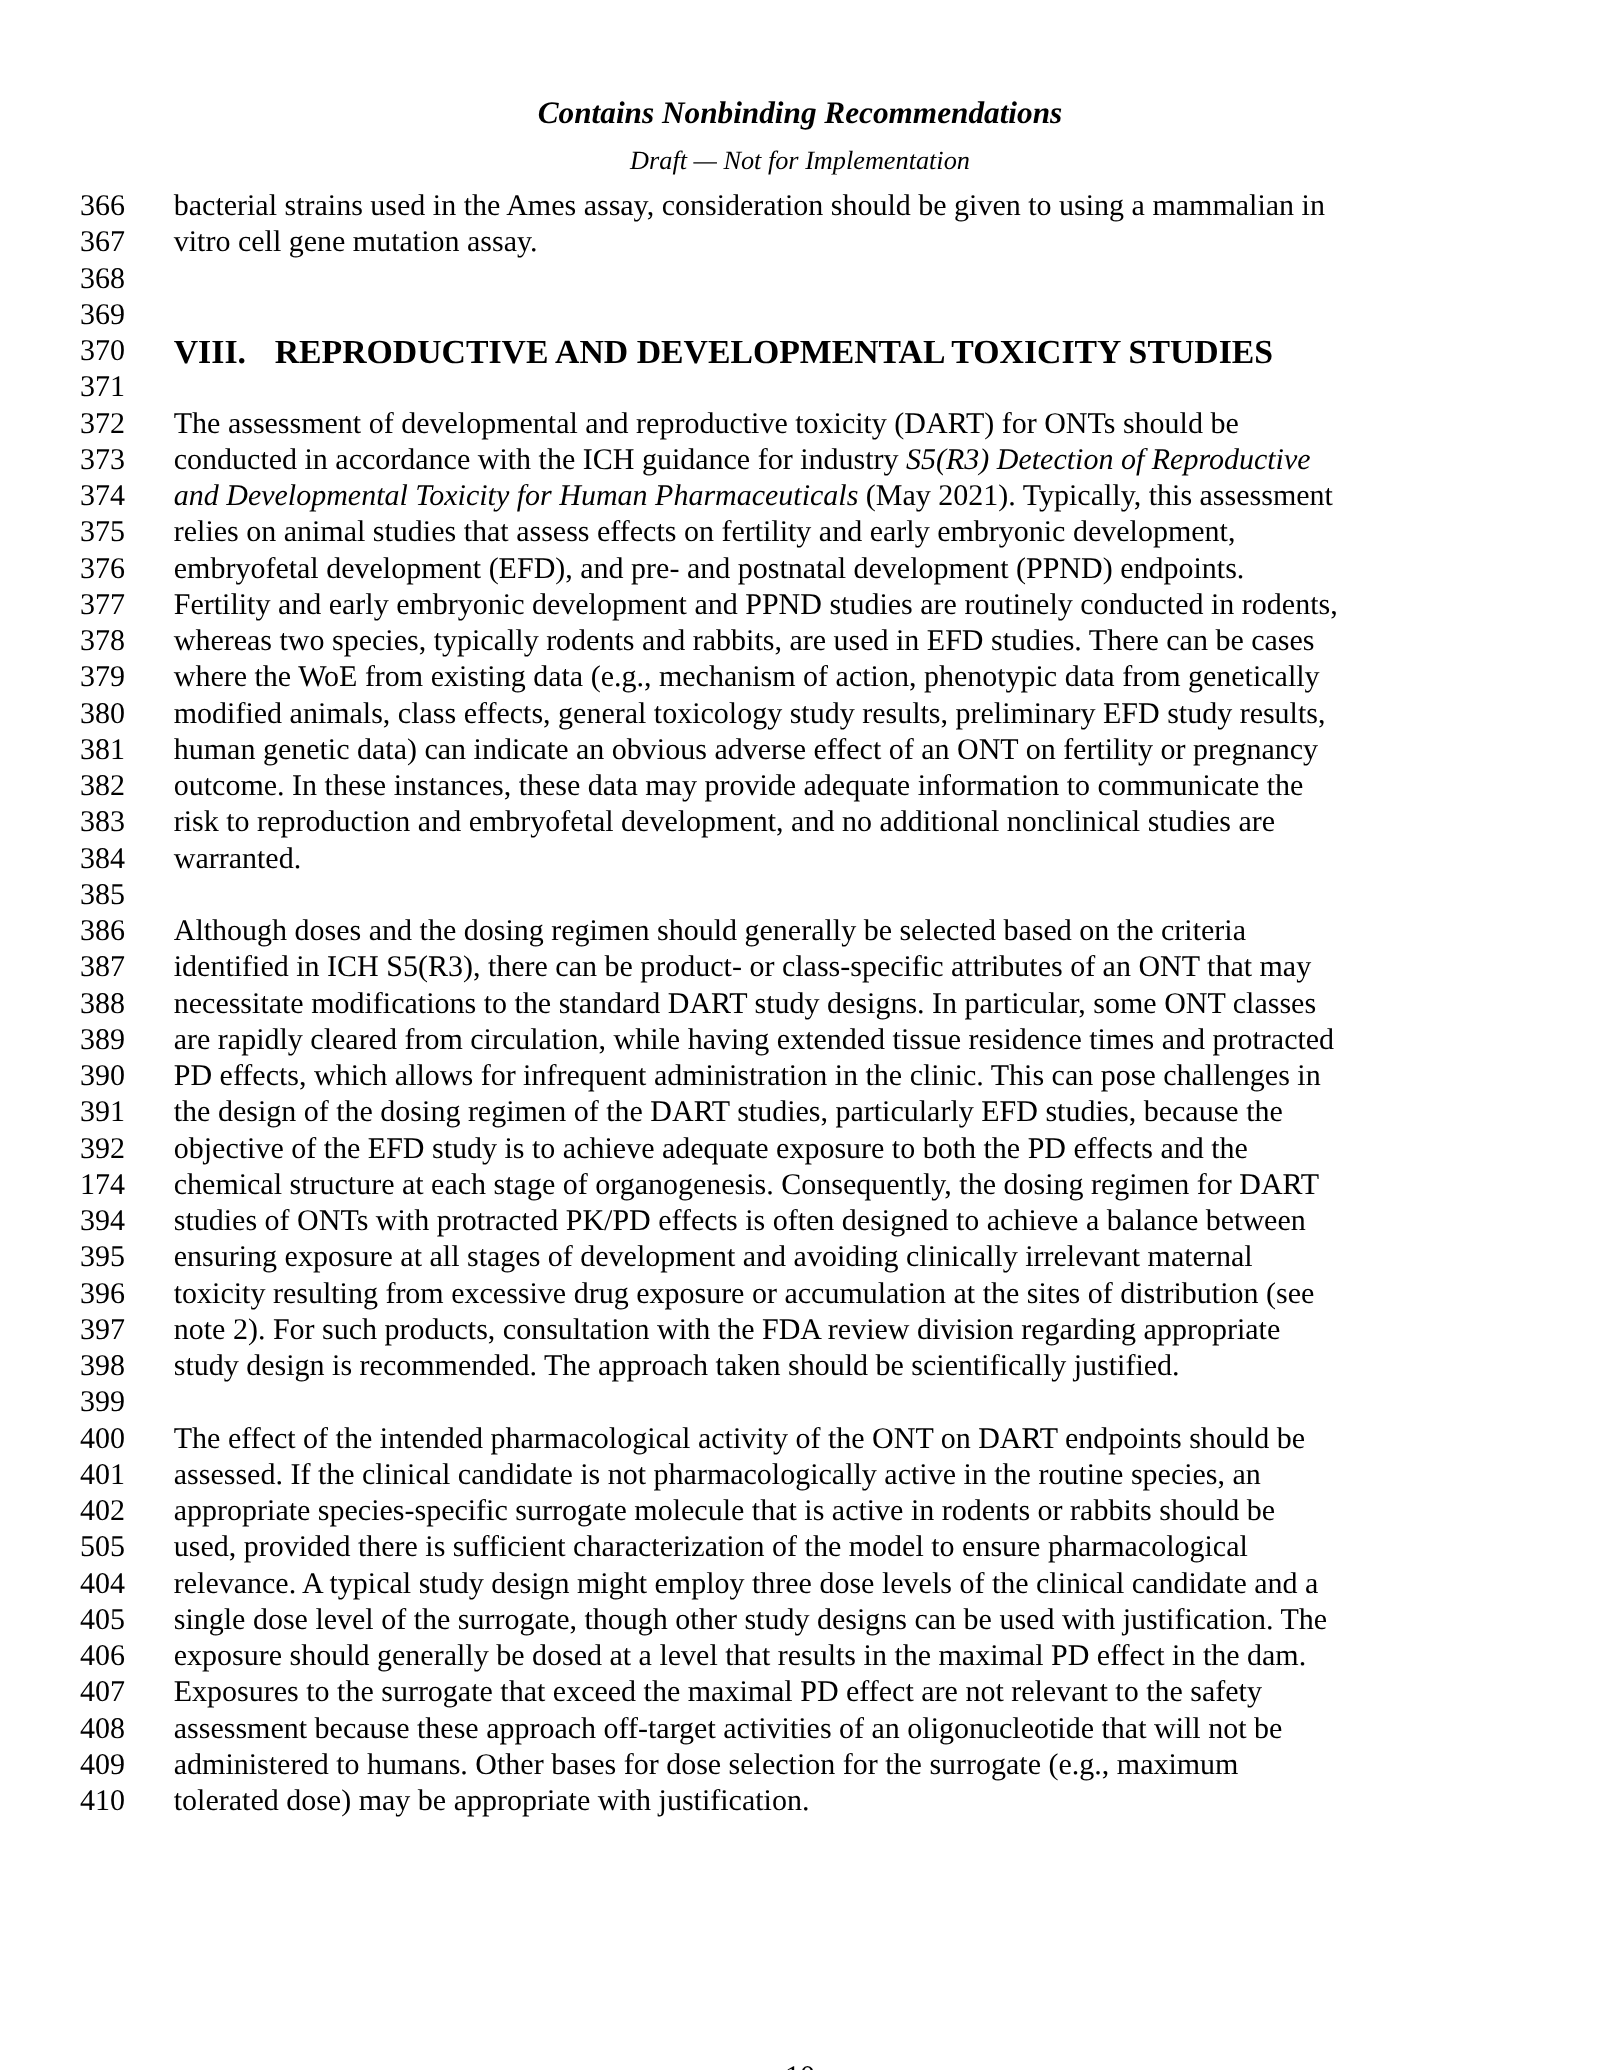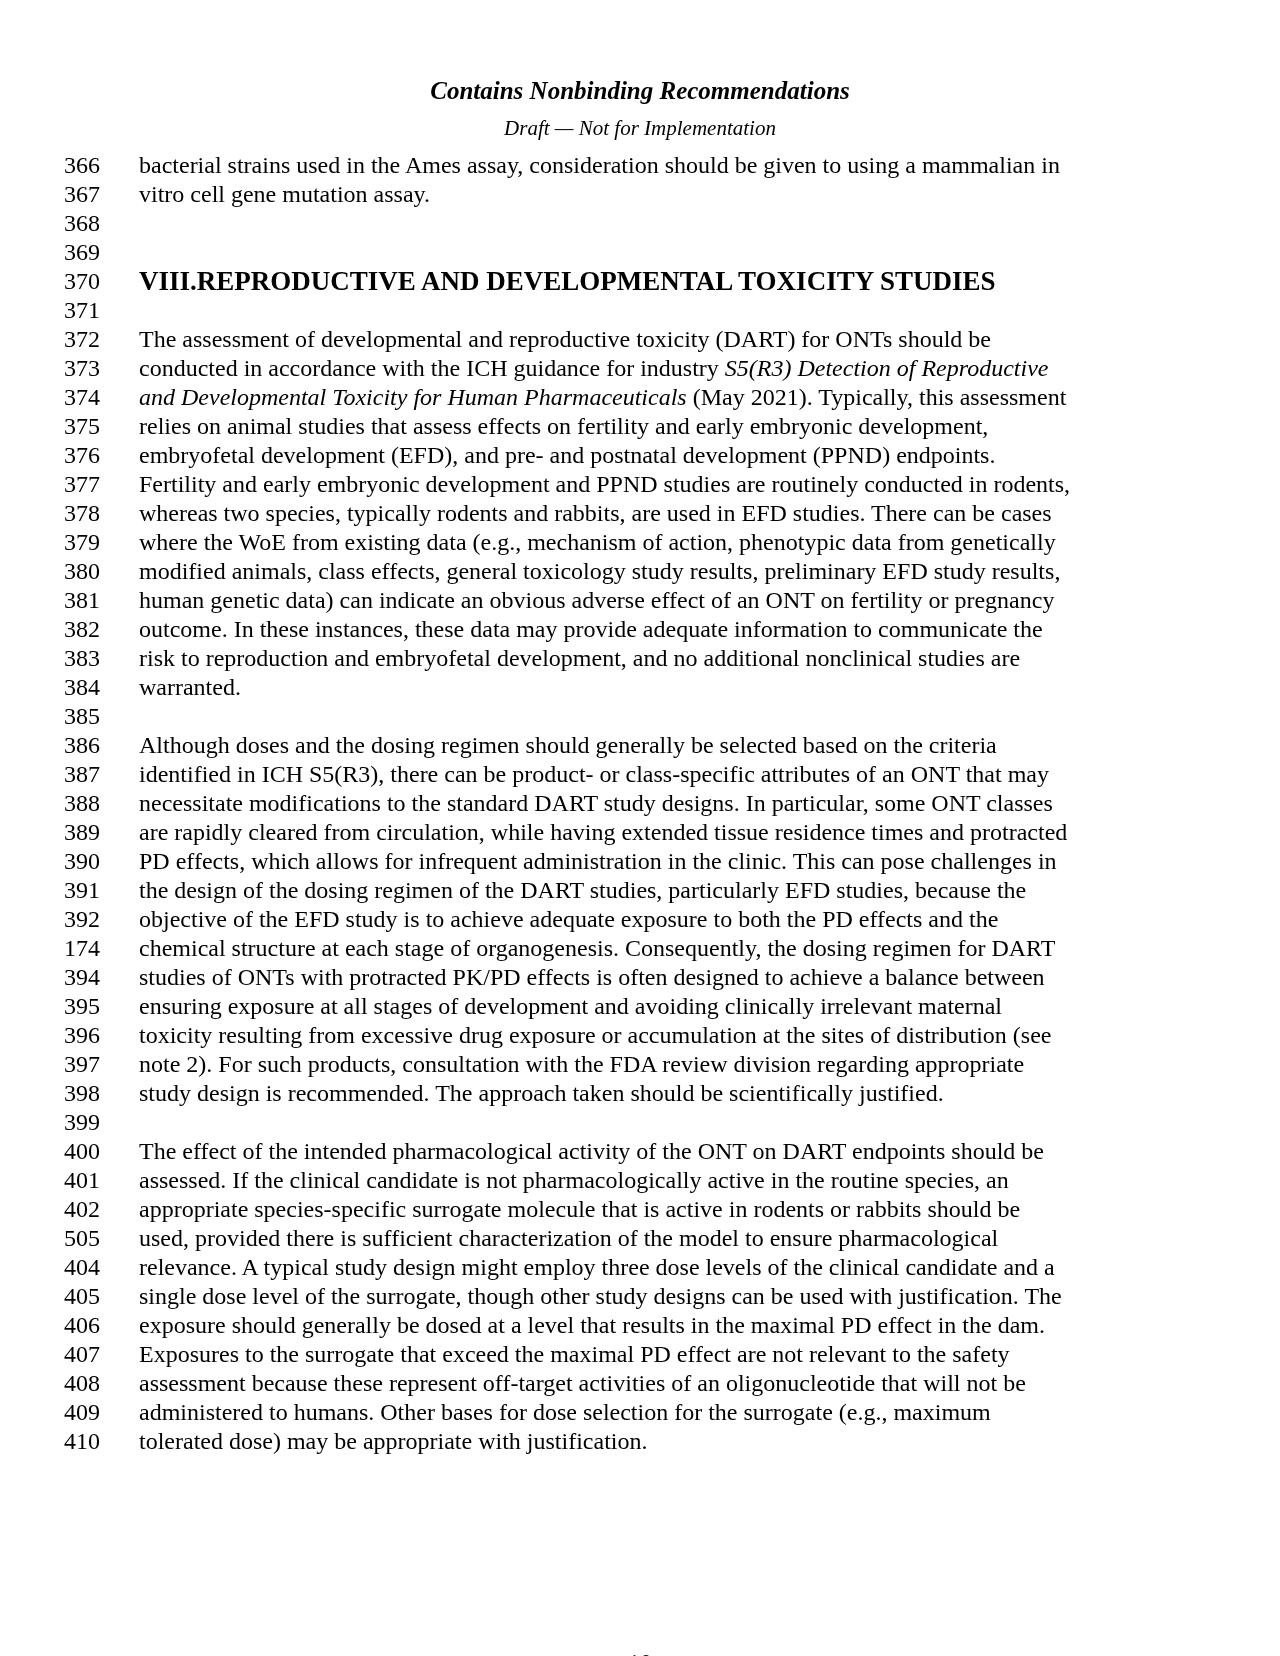--- a/index.html
+++ b/index.html
@@ -56,21 +56,21 @@
     flex: 1 1 auto;
     white-space: pre;
     overflow: visible;
   }
   .line.heading .ltext {
     font-size: 27px;
     font-weight: bold;
   }
   .b { font-weight: bold; }
   .i { font-style: italic; }
-  .tab { }
+  .tab { margin-left: 23px; }
   .footer {
     position: absolute;
     top: 1648px;
     left: 0;
     width: 1280px;
     text-align: center;
     font-size: 24px;
     line-height: 29px;
   }
 </style>
@@ -248,21 +248,21 @@
       <div class="line">
         <span class="lnum">406</span>
         <span class="ltext"><span class="">exposure should generally be dosed at a level that results in the maximal PD effect in the dam.</span></span>
       </div>
       <div class="line">
         <span class="lnum">407</span>
         <span class="ltext"><span class="">Exposures to the surrogate that exceed the maximal PD effect are not relevant to the safety</span></span>
       </div>
       <div class="line">
         <span class="lnum">408</span>
-        <span class="ltext"><span class="">assessment because these represent off-target activities of an oligonucleotide that will not be</span></span>
+        <span class="ltext"><span class="">assessment because these approach off-target activities of an oligonucleotide that will not be</span></span>
       </div>
       <div class="line">
         <span class="lnum">409</span>
         <span class="ltext"><span class="">administered to humans. Other bases for dose selection for the surrogate (e.g., maximum</span></span>
       </div>
       <div class="line">
         <span class="lnum">410</span>
         <span class="ltext"><span class="">tolerated dose) may be appropriate with justification.</span></span>
       </div>
     </div>

